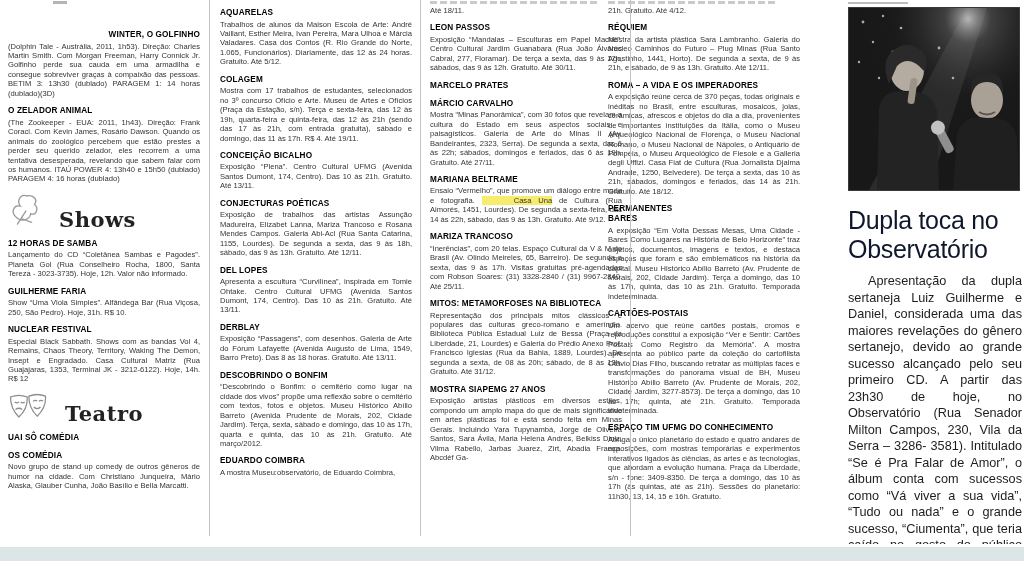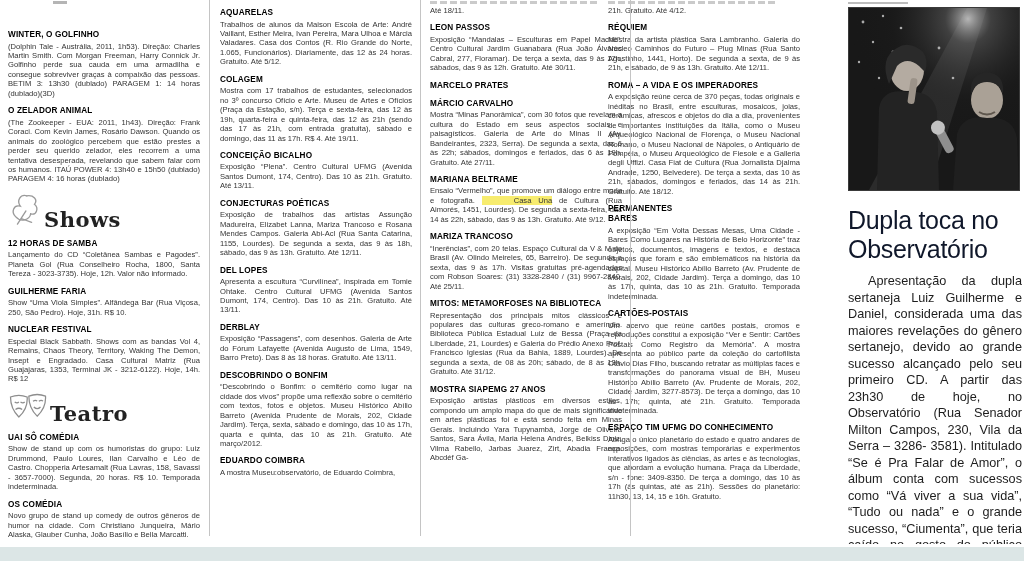--- a/index.html
+++ b/index.html
@@ -9,32 +9,32 @@
   .col{position:absolute;top:0;height:544px;overflow:hidden;}
   .col1{left:8px;width:192px;}
   .col2{left:220px;width:192px;}
   .col3{left:430px;width:192px;}
   .col4{left:608px;width:192px;}
   .rule{position:absolute;top:0;width:1px;height:536px;background:#c4c4c4;}
   .rule.r1{left:209px;} .rule.r2{left:420px;} .rule.r3{left:630px;}
 
   .entry h3{font-size:8.2px;line-height:10px;margin:8px 0 1.5px;color:#000;
             letter-spacing:.15px;font-weight:bold;}
-  .entry h3.first{margin-top:26px;}
+  .entry h3.first{margin-top:26px;text-align:right;}
   .entry p, .lead{font-size:7.6px;line-height:9.45px;margin:0;text-align:justify;
             color:#333;}
   .lead{margin-top:2px;}
   .mark{background:#f7ec6e;padding-left:32px;}
   .t2{display:block;}
 
   .frag-bar{width:14px;height:3px;background:#b5b5b5;margin:1px 0 0 45px;}
   .clip-strip{height:3px;margin-top:1px;width:88%;opacity:.45;
       background:repeating-linear-gradient(90deg,#8a8a8a 0 7px,transparent 7px 10px);}
 
-  .section-head{display:flex;align-items:flex-end;gap:2px;margin:9px 0 4px;}
+  .section-head{display:flex;align-items:flex-end;gap:17px;margin:9px 0 4px;}
   .section-head .icon{flex:0 0 auto;}
   .section-title{font-family:"DejaVu Serif","Liberation Serif",serif;font-weight:bold;
       font-size:21px;line-height:22px;color:#222;letter-spacing:.5px;}
 
   .feature{position:absolute;left:848px;top:0;width:174px;height:544px;overflow:hidden;}
   .credit-frag{width:60px;height:2px;background:#bdbdbd;margin:2px 0 3px;}
   .photo{width:170px;height:182px;background:#161616;border:1px solid #3a3a3a;
          position:relative;overflow:hidden;}
   .headline{font-size:25px;line-height:29px;font-weight:400;color:#0f172a;
          margin:15px 0 9px;letter-spacing:-.3px;}
@@ -95,21 +95,20 @@
             <path d="M25 3 Q35 -1 45 3 Q46 17 35 27 Q25 17 25 3 Z"></path>
             <path d="M30 9 q3 -2 5 0 M37 9 q3 -2 5 0 M31 16 q4 4 8 0"></path>
           </g>
         </svg>
       </span>
       <span class="section-title">Teatro</span>
     </div>
 
     <div class="entry">
       <h3>UAI SÔ COMÉDIA</h3>
-      <p>Show de stand up com os humoristas do grupo: Luiz Drummond, Paulo Loures, Ilan Carvalho e Léo de Castro. Chopperia Artesamalt (Rua Lavras, 158, Savassi - 3657-7000). Segunda, 20 horas. R$ 10. Temporada indeterminada.</p>
     </div>
     <div class="entry">
       <h3>OS COMÉDIA</h3>
       <p>Novo grupo de stand up comedy de outros gêneros de humor na cidade. Com Christiano Junqueira, Mário Alaska, Glauber Cunha, João Basílio e Bella Marcatti.</p>
     </div>
   </div>
 
   <div class="col col2">
     <div class="entry">
       <h3>AQUARELAS</h3>

